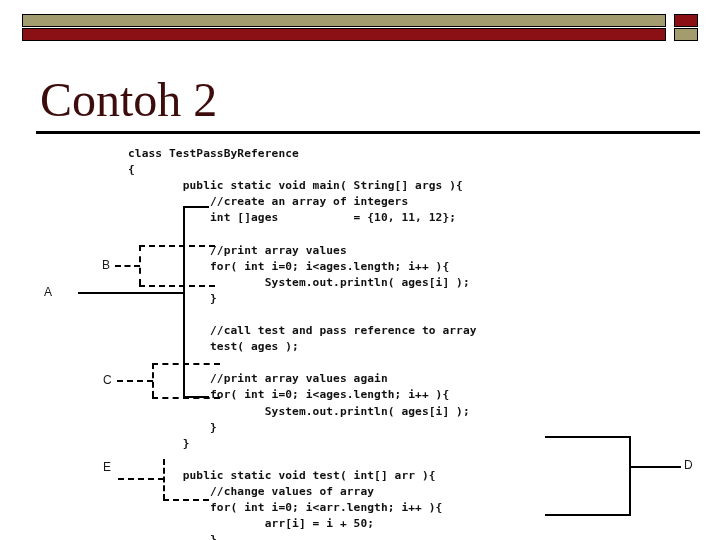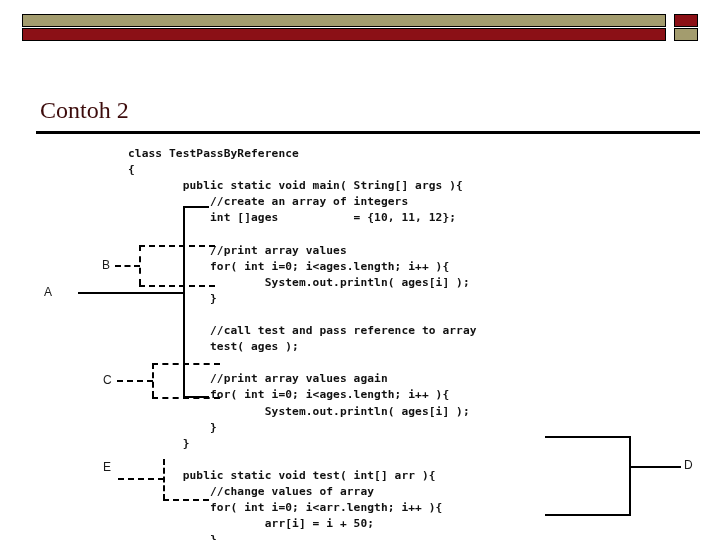--- a/index.html
+++ b/index.html
@@ -47,23 +47,23 @@
     border: 1px solid #000000;
     box-sizing: border-box;
   }
   #bar-row-top { top: 0; }
   #bar-row-bottom { top: 14px; }
 
   
   #slide-title {
     position: absolute;
     left: 40px;
-    top: 88px;
+    top: 78px;
     font-family: "Liberation Serif", "DejaVu Serif", serif;
-    font-size: 24px;
+    font-size: 48px;
     line-height: 44px;
     color: #3d0c0c;
     letter-spacing: 0px;
     white-space: nowrap;
   }
   #title-rule {
     position: absolute;
     left: 36px;
     top: 131px;
     width: 664px;

